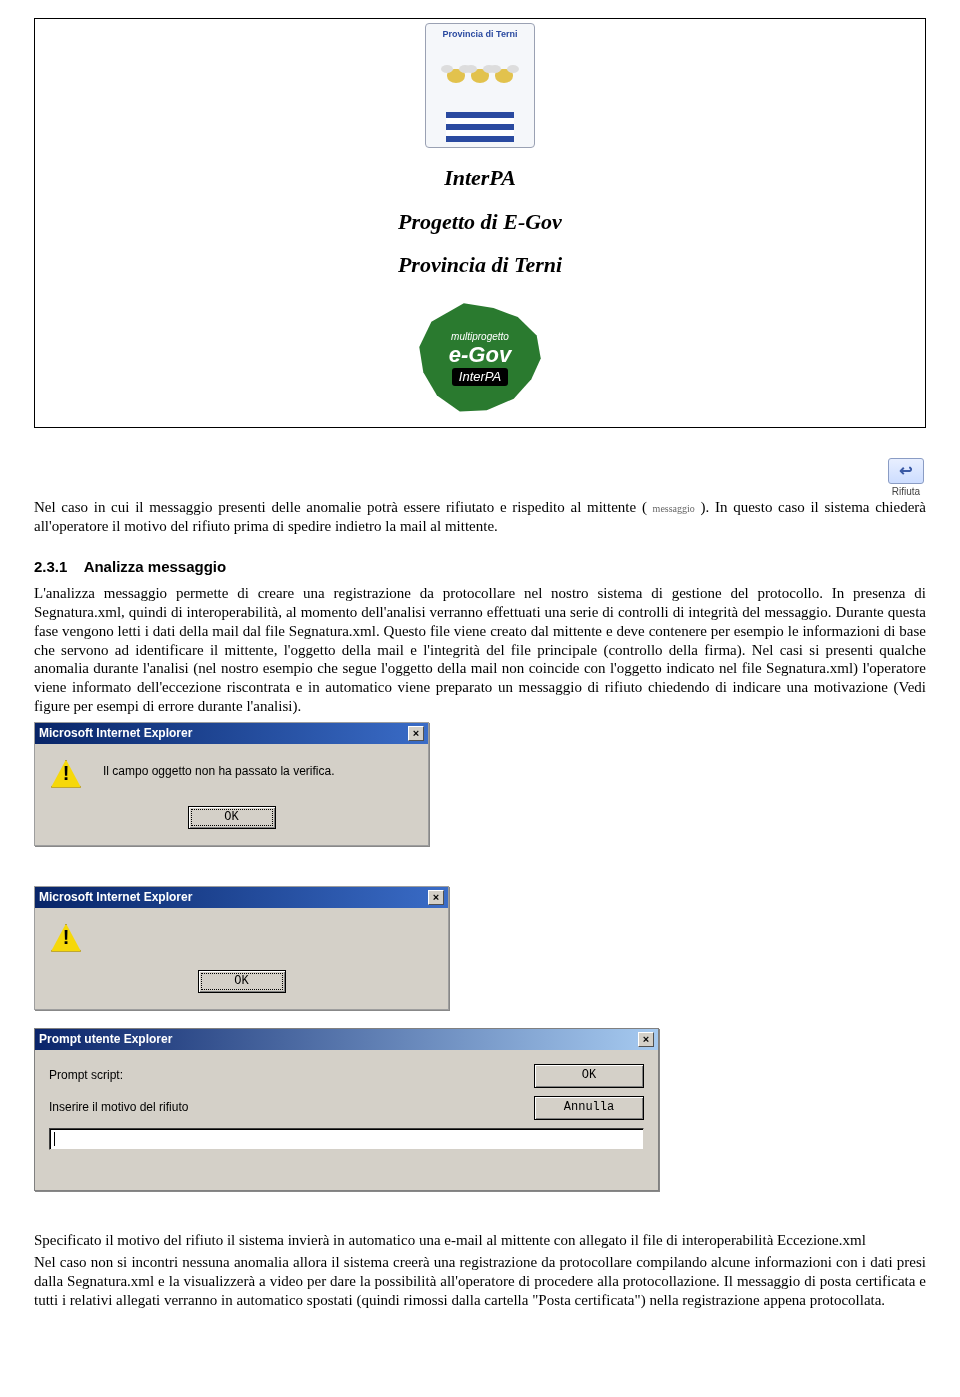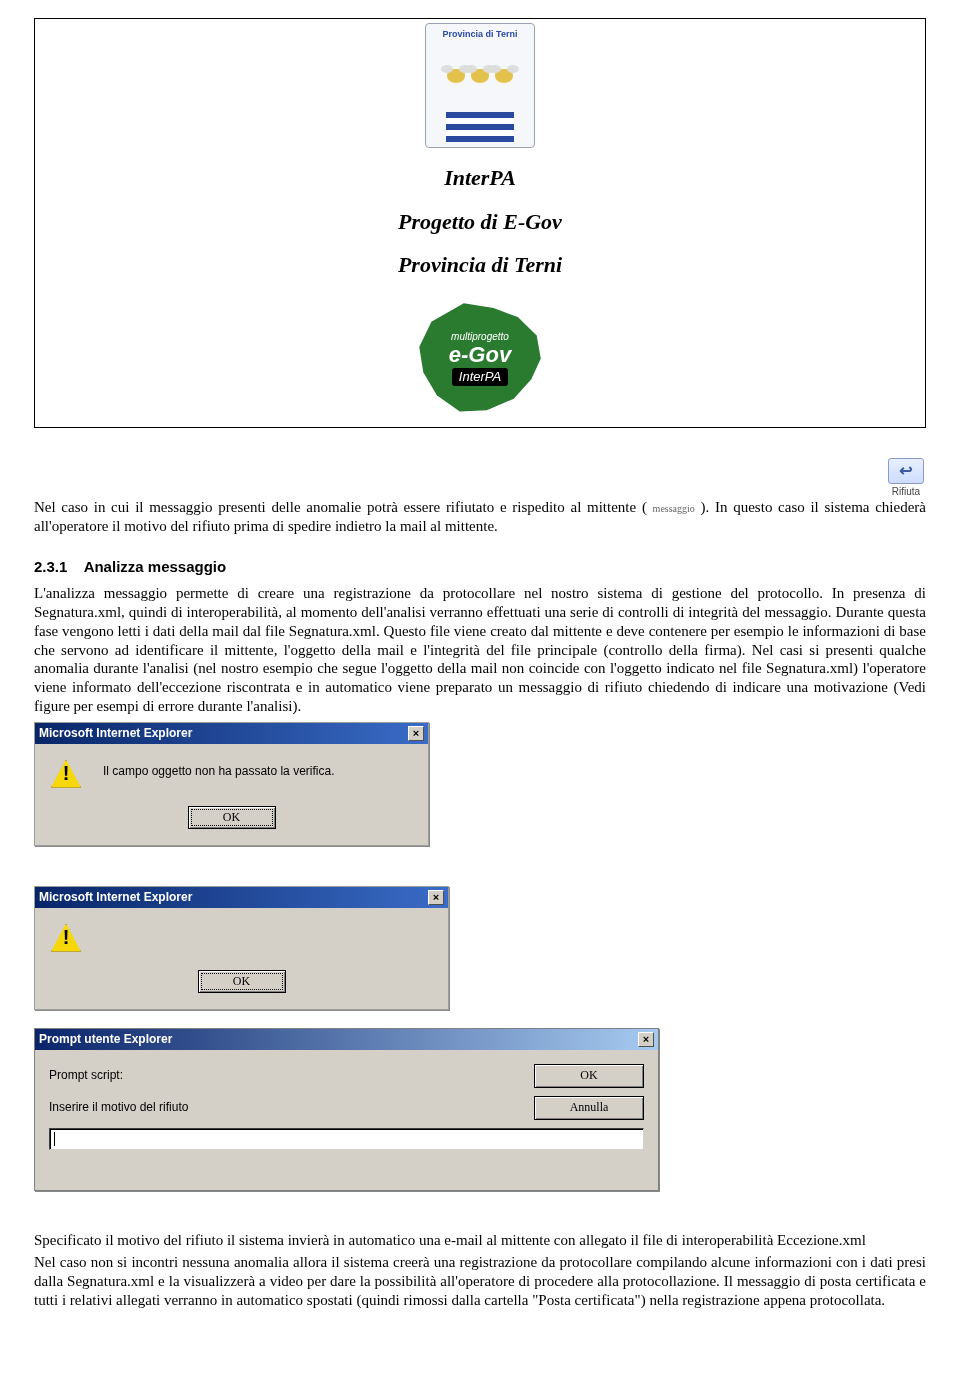--- a/index.html
+++ b/index.html
@@ -102,21 +102,21 @@
       color:#000;font-family:Arial;font-size:11px;font-weight:bold;line-height:12px;text-align:center;
     }
     .dlg-body { padding: 16px 16px 18px; display:flex; align-items:flex-start; gap:22px;}
     .warn-icon { width:30px;height:28px;background:#f6d80a;border:1px solid #9a7a00;display:flex;align-items:center;justify-content:center;font-weight:bold;font-size:20px;clip-path:polygon(50% 0,100% 100%,0 100%);}
     .dlg-msg { padding-top:4px; font-size:12px; color:#000;}
     .dlg-btnrow { text-align:center; padding: 0 0 16px;}
     .winbtn {
       display:inline-block; min-width:88px; height:23px;
       background:#d4d0c8; border:1px solid #000;
       box-shadow: inset 1px 1px 0 #fff, inset -1px -1px 0 #808080;
-      font-family:Liberation Serif, serif; font-size:12px; text-align:center; line-height:20px;
+      font-family:Liberation Mono, monospace; font-size:12px; text-align:center; line-height:20px;
       outline: 1px dotted #000; outline-offset:-4px;
     }
     .winbtn.nodot { outline:none; }
     .d3-body { padding: 14px 14px 40px; }
     .d3-row { display:flex; justify-content:space-between; align-items:center; margin-bottom:8px;}
     .d3-label { font-size:12px; }
     .d3 .winbtn { min-width:110px; height:24px; }
     .prompt-input {
       width:100%; height:22px; background:#fff; border:1px solid #808080;
       border-top-color:#404040; border-left-color:#404040;

